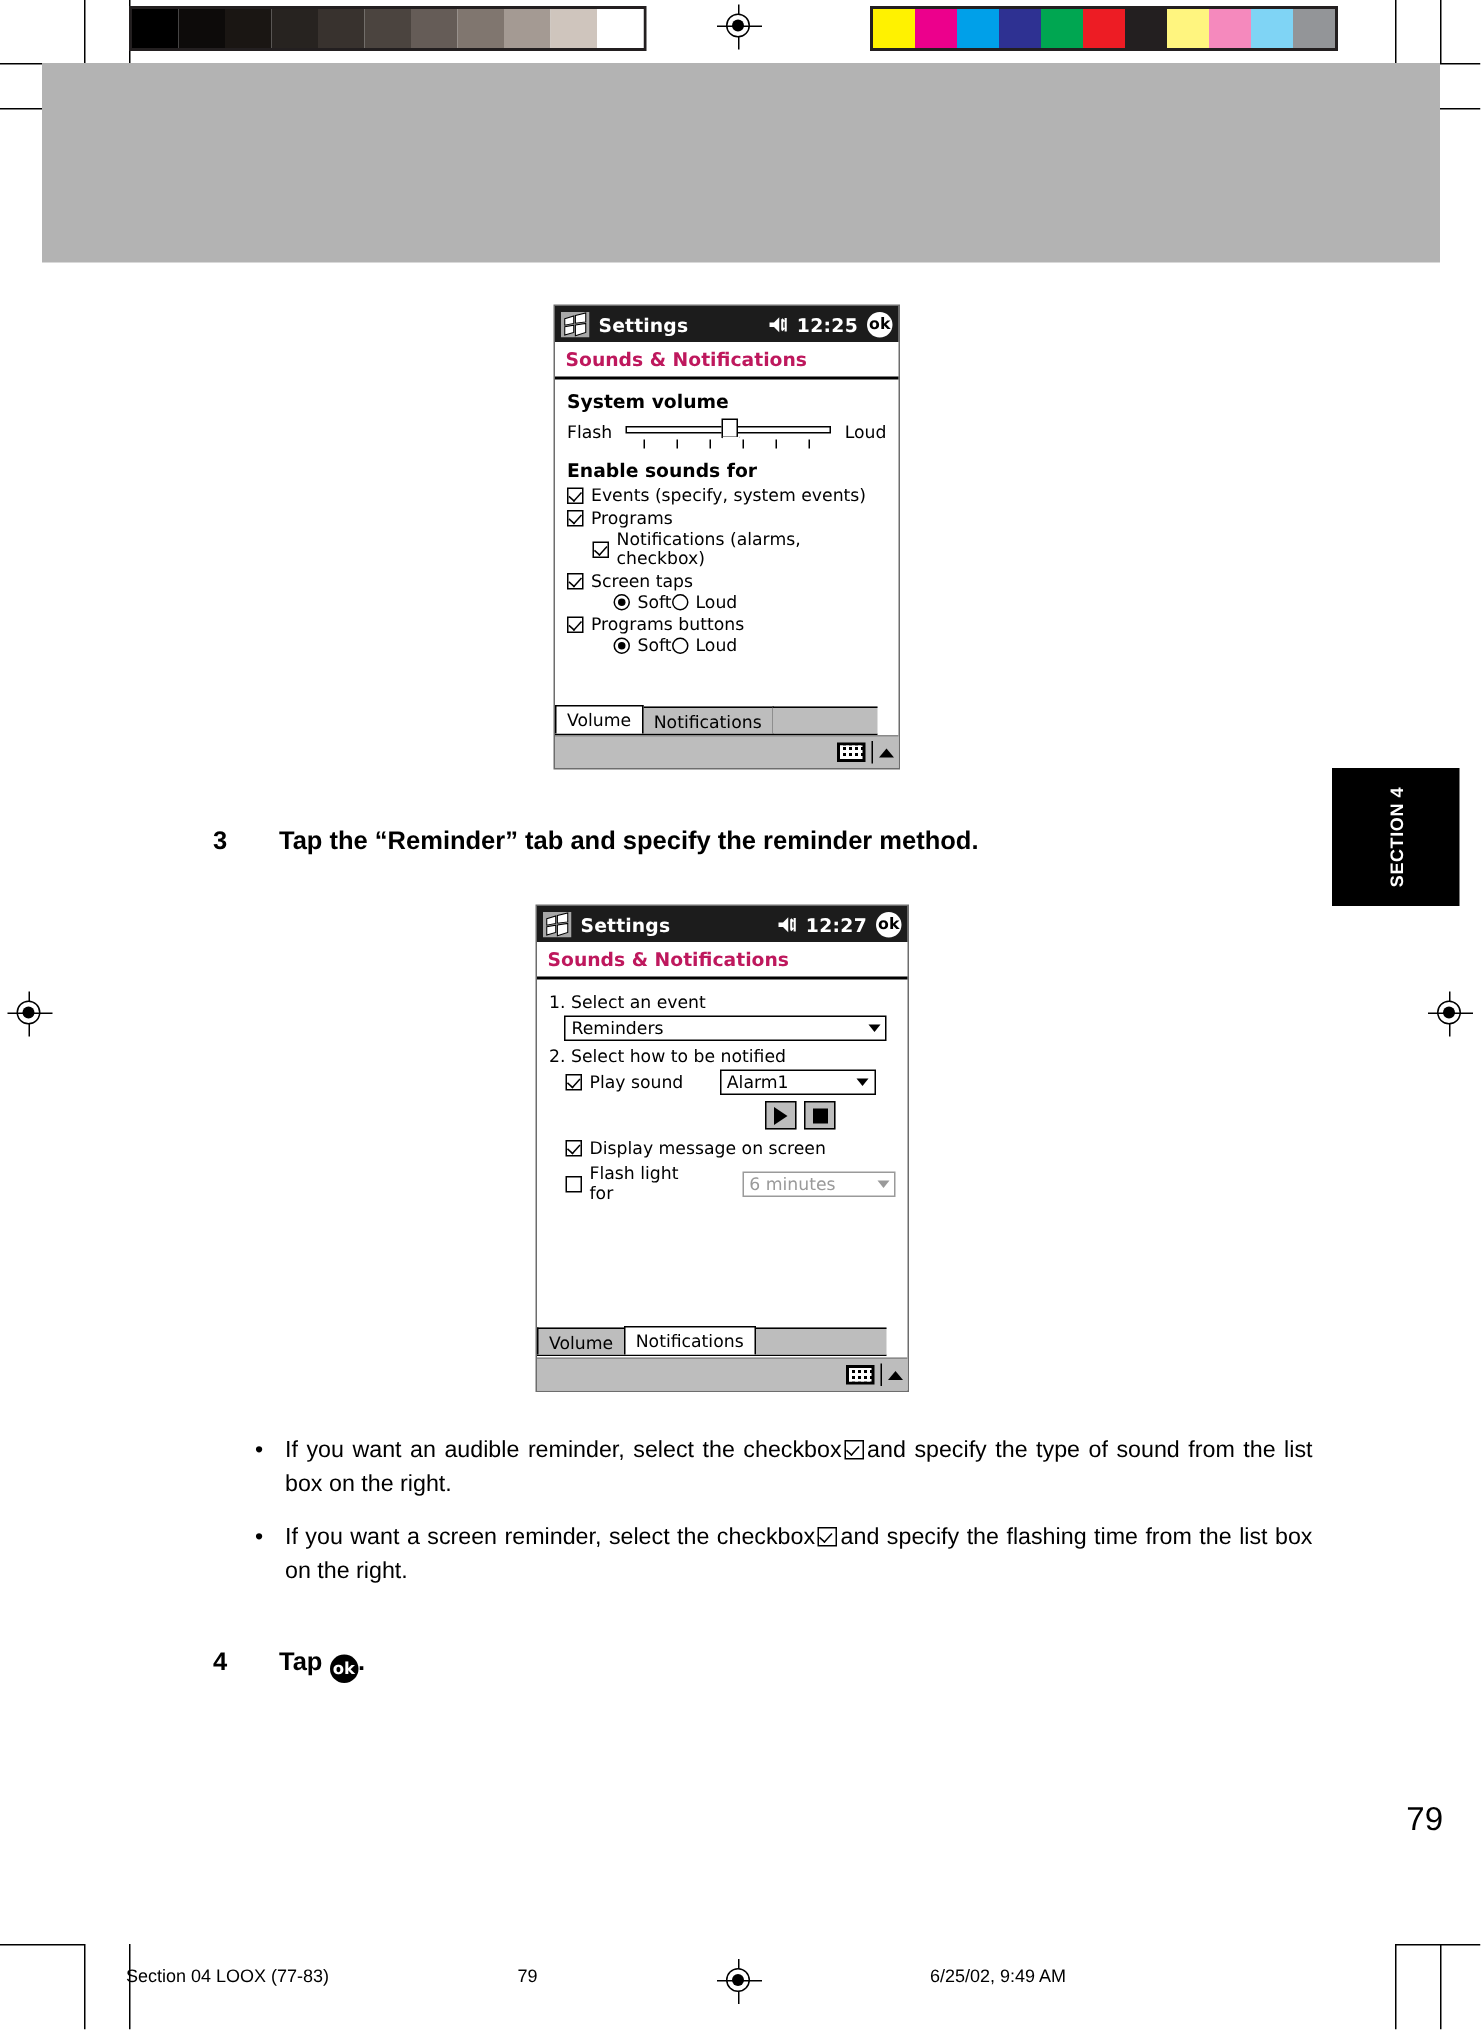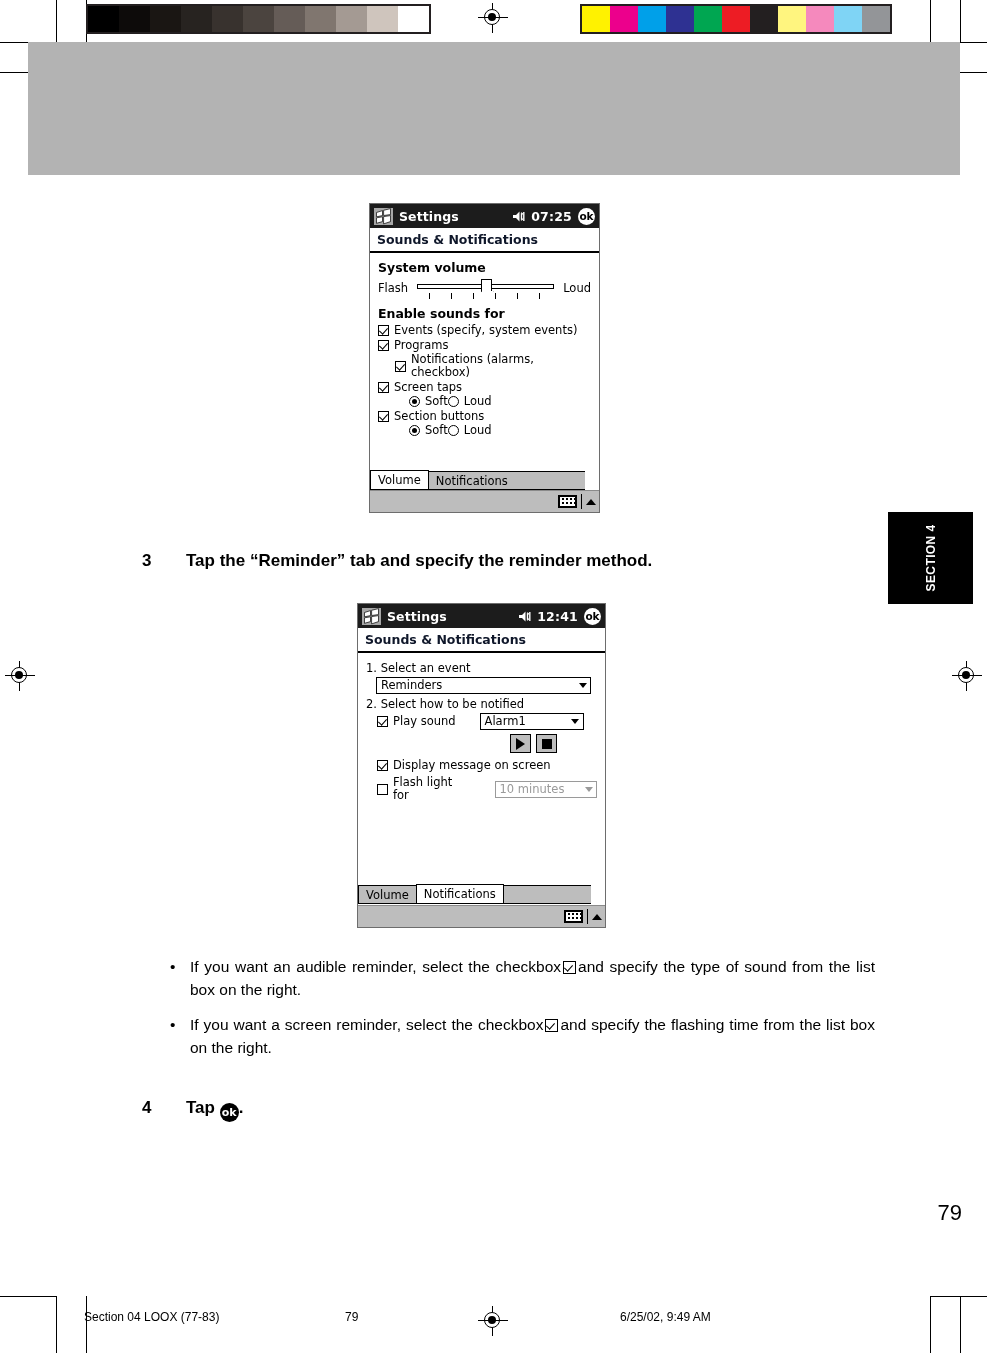--- a/index.html
+++ b/index.html
@@ -50,21 +50,21 @@
   .winlogo{width:19px;height:17px;margin-right:6px;flex:0 0 auto;position:relative;}
   .winlogo svg{display:block;}
   .pda-title{font-size:12.5px;font-weight:bold;letter-spacing:.1px;}
   .tb-spacer{flex:1 1 auto;}
   .spk{margin-right:4px;display:flex;align-items:center;}
   .pda-time{font-size:12.5px;font-weight:bold;margin-right:6px;letter-spacing:.2px;}
   .okbtn{width:17px;height:17px;border-radius:50%;background:#fff;color:#000;
          font-size:10.5px;font-weight:bold;display:flex;align-items:center;justify-content:center;
          line-height:1;flex:0 0 auto;}
 
-  .pda-subtitle{font-size:12.5px;font-weight:bold;color:#0f172a;padding:4px 7px 4px 7px;
+  .pda-subtitle{font-size:12.5px;font-weight:bold;color:#be185d;padding:4px 7px 4px 7px;
                 border-bottom:2px solid #000;}
 
   .pda-body{padding:5px 8px 0 8px;color:#000;font-size:12px;position:relative;}
 
   .grp-label{font-weight:bold;font-size:12.5px;margin:2px 0 3px 0;}
 
   
   .sliderrow{display:flex;align-items:flex-start;margin-bottom:4px;}
   .slabel{font-size:11.5px;padding-top:3px;}
   .sliderwrap{position:relative;flex:1 1 auto;margin:0 9px;height:24px;}
@@ -240,21 +240,21 @@
       </span>
       <span class="pda-title">Settings</span>
       <span class="tb-spacer"></span>
       <span class="spk">
         <svg width="15" height="13" viewBox="0 0 15 13">
           <path d="M1 5 L4 5 L7.5 1.5 L7.5 11.5 L4 8 L1 8 Z" fill="#fff"></path>
           <path d="M9.5 3.2 L9.5 9.8 M11.8 2 L11.8 11" stroke="#fff" stroke-width="1.4" fill="none"></path>
           <path d="M9.2 2.6 L11 4.4 M9.2 10.4 L11 8.6" stroke="#fff" stroke-width="1.2"></path>
         </svg>
       </span>
-      <span class="pda-time">07:25</span>
+      <span class="pda-time">12:25</span>
       <span class="okbtn">ok</span>
     </div>
 
     <div class="pda-subtitle">Sounds &amp; Notifications</div>
 
     <div class="pda-body">
 
       <div class="grp-label">System volume</div>
 
       <div class="sliderrow">
@@ -298,21 +298,21 @@
 
       <div class="rgroup">
         <span class="radio on"></span>
         <span class="cklab">Soft</span>
         <span class="radio"></span>
         <span class="cklab">Loud</span>
       </div>
 
       <div class="ckrow">
         <span class="ck on"></span>
-        <span class="cklab">Section buttons</span>
+        <span class="cklab">Programs buttons</span>
       </div>
 
       <div class="rgroup">
         <span class="radio on"></span>
         <span class="cklab">Soft</span>
         <span class="radio"></span>
         <span class="cklab">Loud</span>
       </div>
     </div>
 
@@ -350,21 +350,21 @@
       </span>
       <span class="pda-title">Settings</span>
       <span class="tb-spacer"></span>
       <span class="spk">
         <svg width="15" height="13" viewBox="0 0 15 13">
           <path d="M1 5 L4 5 L7.5 1.5 L7.5 11.5 L4 8 L1 8 Z" fill="#fff"></path>
           <path d="M9.5 3.2 L9.5 9.8 M11.8 2 L11.8 11" stroke="#fff" stroke-width="1.4" fill="none"></path>
           <path d="M9.2 2.6 L11 4.4 M9.2 10.4 L11 8.6" stroke="#fff" stroke-width="1.2"></path>
         </svg>
       </span>
-      <span class="pda-time">12:41</span>
+      <span class="pda-time">12:27</span>
       <span class="okbtn">ok</span>
     </div>
 
     <div class="pda-subtitle">Sounds &amp; Notifications</div>
 
     <div class="pda-body">
 
       <div class="numlabel">1. Select an event</div>
 
       <div class="combo" style="margin:0 6px 0 10px;">
@@ -398,21 +398,21 @@
 
       <div class="ckrow" style="margin-left:11px;">
         <span class="ck on"></span>
         <span class="cklab">Display message on screen</span>
       </div>
 
       <div class="ckrow" style="margin-left:11px;margin-top:4px;">
         <span class="ck"></span>
         <span class="cklab">Flash light for</span>
         <span class="combo dim" style="width:104px;margin-left:24px;">
-          <span class="cval">10 minutes</span>
+          <span class="cval">6 minutes</span>
           <span class="carrow">
               <i></i>
             </span>
         </span>
       </div>
     </div>
 
     <div class="tabstrip" style="bottom:23px;">
       <span class="tab">Volume</span>
       <span class="tab active">Notifications</span>

